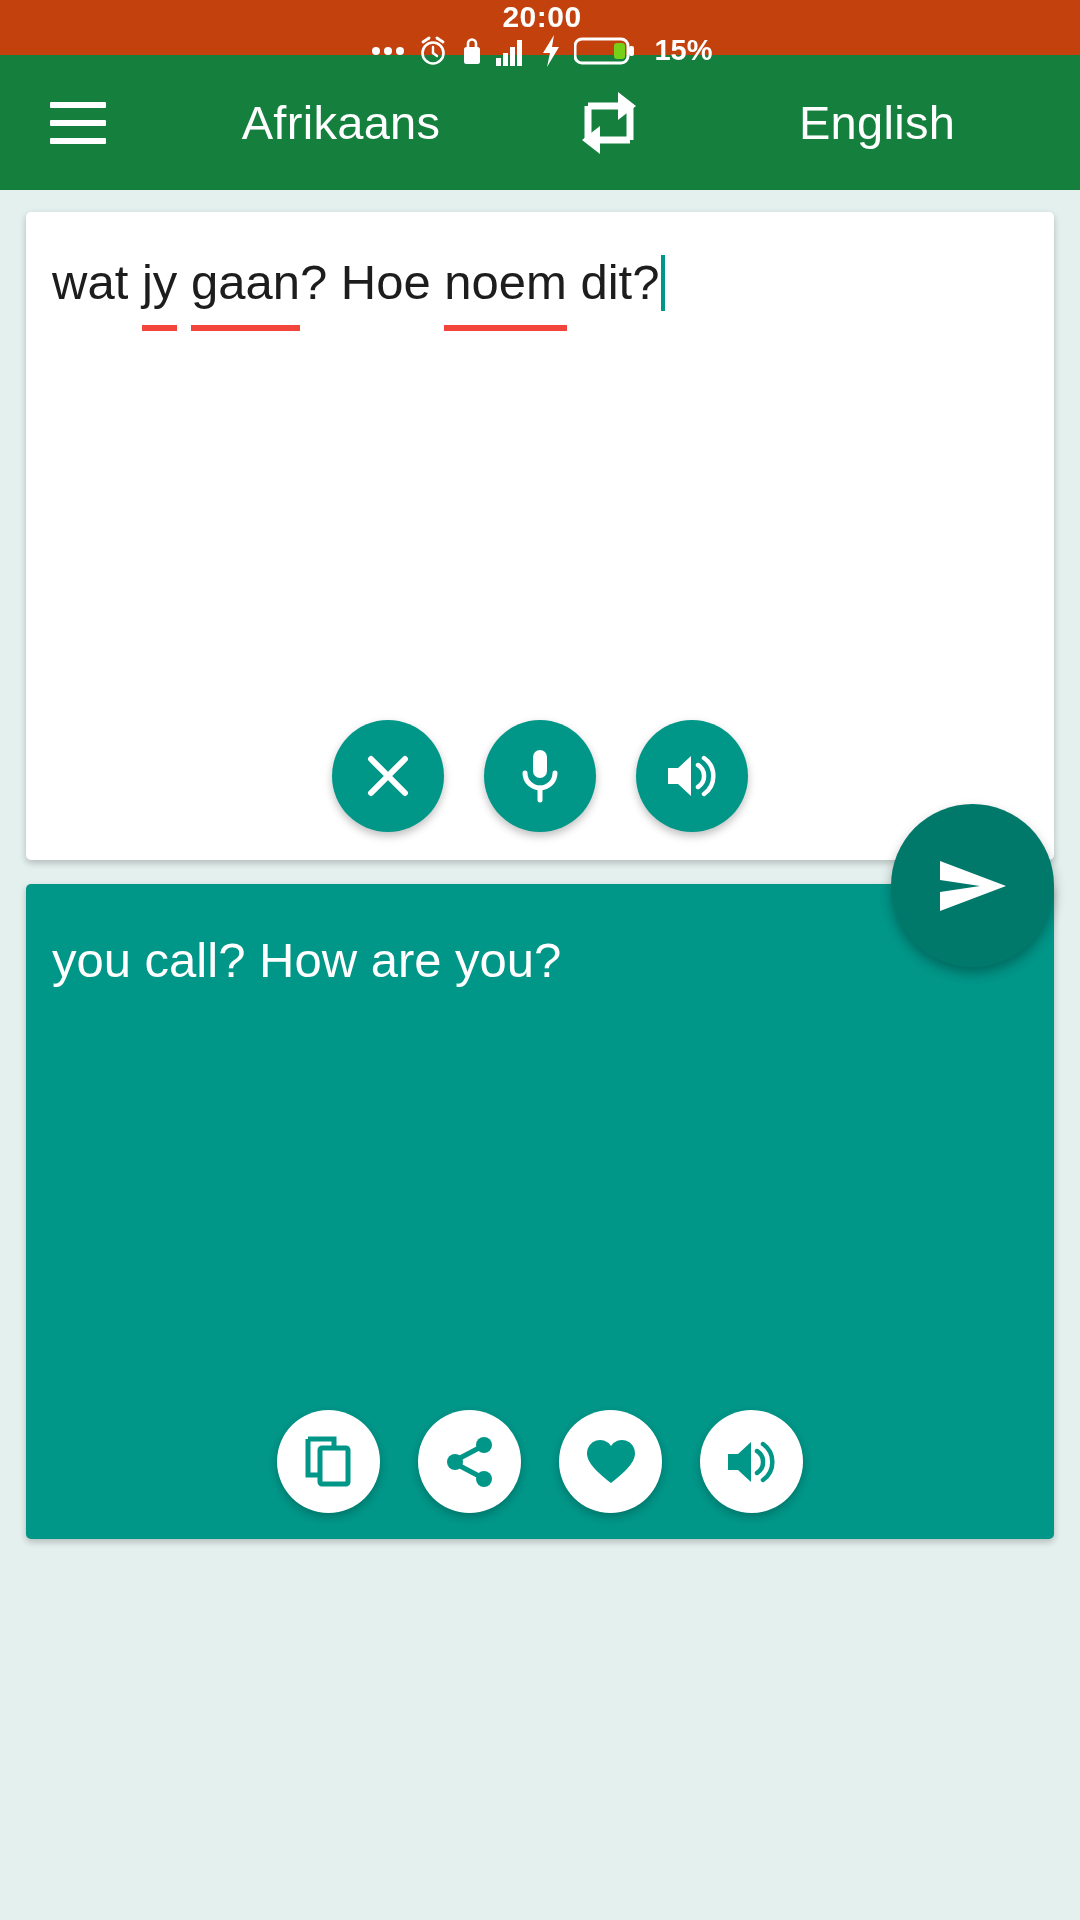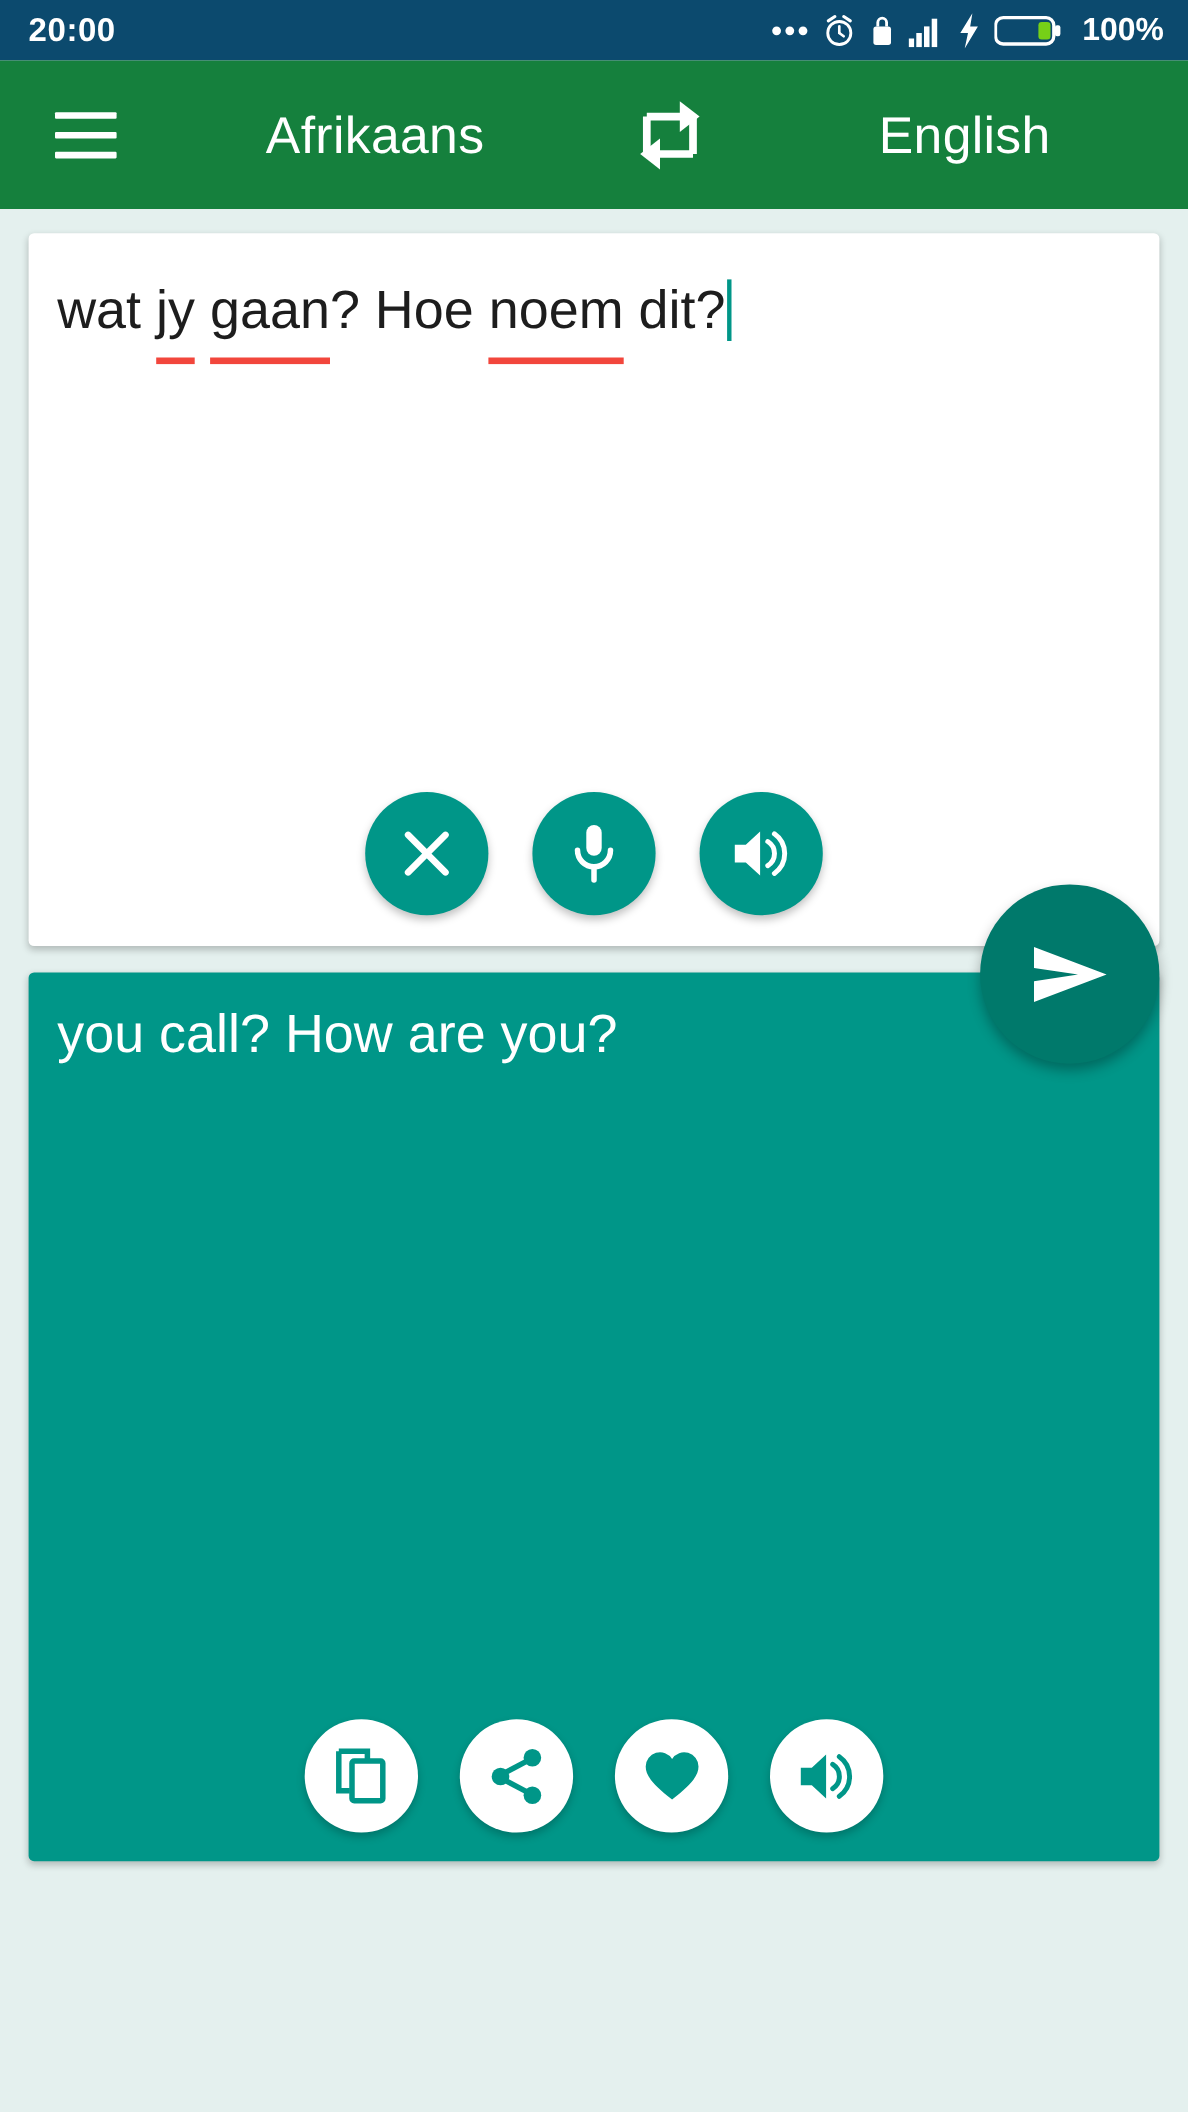--- a/index.html
+++ b/index.html
@@ -8,25 +8,26 @@
     width: 1080px;
     height: 1920px;
     background: #e4f0ee;
     font-family: "Liberation Sans", sans-serif;
     overflow: hidden;
   }
 
   
   .status-bar {
     height: 55px;
-    background: #0c4a6e;
+    background: #c2410c;
     display: flex;
     align-items: center;
     padding: 0 22px 0 26px;
     color: #ffffff;
+    flex-direction: column;
   }
   .status-time {
     font-size: 30px;
     font-weight: bold;
     letter-spacing: 0.5px;
   }
   .status-spacer { flex: 1; }
   .status-icons {
     display: flex;
     align-items: center;
@@ -133,23 +134,23 @@
     background: #009688;
     display: flex;
     align-items: center;
     justify-content: center;
     box-shadow: 0 4px 8px rgba(0,0,0,0.25);
   }
 
   .target-card {
     background: #009688;
     margin-top: 24px;
-    height: 808px;
+    height: 655px;
     box-shadow: 0 3px 7px rgba(0,0,0,0.22);
-    padding: 26px 30px 0 26px;
+    padding: 46px 30px 0 26px;
     position: relative;
   }
   .target-text {
     font-size: 49px;
     line-height: 1.24;
     color: #ffffff;
     word-wrap: break-word;
   }
   .target-actions {
     position: absolute;
@@ -229,21 +230,21 @@
         <polygon points="13,0 2,18 9,18 6,32 18,12 11,12" fill="#fff"></polygon>
       </svg>
     </span>
     <span>
       <svg width="62" height="30" viewBox="0 0 62 30">
         <rect x="1" y="3" width="53" height="24" rx="7" fill="none" stroke="#fff" stroke-width="3"></rect>
         <rect x="40" y="7" width="11" height="16" rx="3" fill="#76d017"></rect>
         <rect x="55" y="10" width="5" height="10" rx="2" fill="#fff"></rect>
       </svg>
     </span>
-    <div class="battery-pct">100%</div>
+    <div class="battery-pct">15%</div>
   </div>
 </div>
 
 <div class="app-bar">
   <div class="menu-btn">
     <span></span>
     <span></span>
     <span></span>
   </div>
   <div class="lang-btn lang-source">Afrikaans</div>

